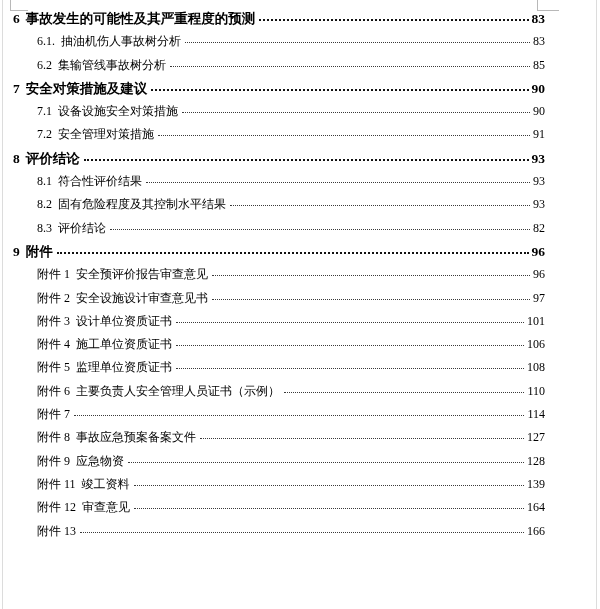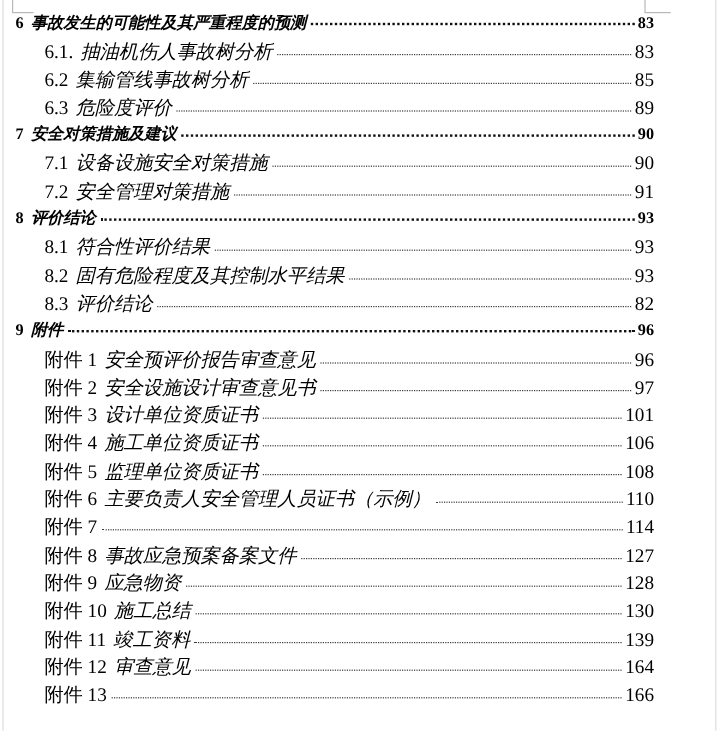--- a/index.html
+++ b/index.html
@@ -50,26 +50,26 @@
     color: #000000;
     cursor: pointer;
   }
   .toc-row.lvl1 {
     padding-left: 13px;
     font-size: 13.5px;
     font-weight: bold;
   }
   .toc-row.lvl2 {
     padding-left: 37px;
-    font-size: 16px;
+    font-size: 12px;
     font-weight: normal;
     text-align: right;
   }
   .toc-label { white-space: nowrap; }
-  .toc-title { white-space: nowrap; margin-left: 6px; font-style: italic; }
+  .toc-title { white-space: nowrap; margin-left: 6px; }
   .toc-dots {
     flex: 1 1 auto;
     min-width: 12px;
     margin: 0 3px 0 4px;
     border-bottom: 1px dotted #3a3a3a;
     height: 0.72em;
     transform: translateY(-2px);
   }
   .toc-row.lvl1 .toc-dots {
     border-bottom: 2px dotted #111111;
@@ -101,26 +101,20 @@
       <span class="toc-title">抽油机伤人事故树分析</span>
       <span class="toc-dots"></span>
       <span class="toc-page">83</span>
     </div>
       <div class="toc-row lvl2">
       <span class="toc-label">6.2</span>
       <span class="toc-title">集输管线事故树分析</span>
       <span class="toc-dots"></span>
       <span class="toc-page">85</span>
     </div>
-      <div class="toc-row lvl2">
-      <span class="toc-label">6.3</span>
-      <span class="toc-title">危险度评价</span>
-      <span class="toc-dots"></span>
-      <span class="toc-page">89</span>
-    </div>
       <div class="toc-row lvl1">
       <span class="toc-label">7</span>
       <span class="toc-title">安全对策措施及建议</span>
       <span class="toc-dots"></span>
       <span class="toc-page">90</span>
     </div>
       <div class="toc-row lvl2">
       <span class="toc-label">7.1</span>
       <span class="toc-title">设备设施安全对策措施</span>
       <span class="toc-dots"></span>
@@ -209,26 +203,20 @@
       <span class="toc-dots"></span>
       <span class="toc-page">127</span>
     </div>
       <div class="toc-row lvl2">
       <span class="toc-label">附件 9</span>
       <span class="toc-title">应急物资</span>
       <span class="toc-dots"></span>
       <span class="toc-page">128</span>
     </div>
       <div class="toc-row lvl2">
-      <span class="toc-label">附件 10</span>
-      <span class="toc-title">施工总结</span>
-      <span class="toc-dots"></span>
-      <span class="toc-page">130</span>
-    </div>
-      <div class="toc-row lvl2">
       <span class="toc-label">附件 11</span>
       <span class="toc-title">竣工资料</span>
       <span class="toc-dots"></span>
       <span class="toc-page">139</span>
     </div>
       <div class="toc-row lvl2">
       <span class="toc-label">附件 12</span>
       <span class="toc-title">审查意见</span>
       <span class="toc-dots"></span>
       <span class="toc-page">164</span>

